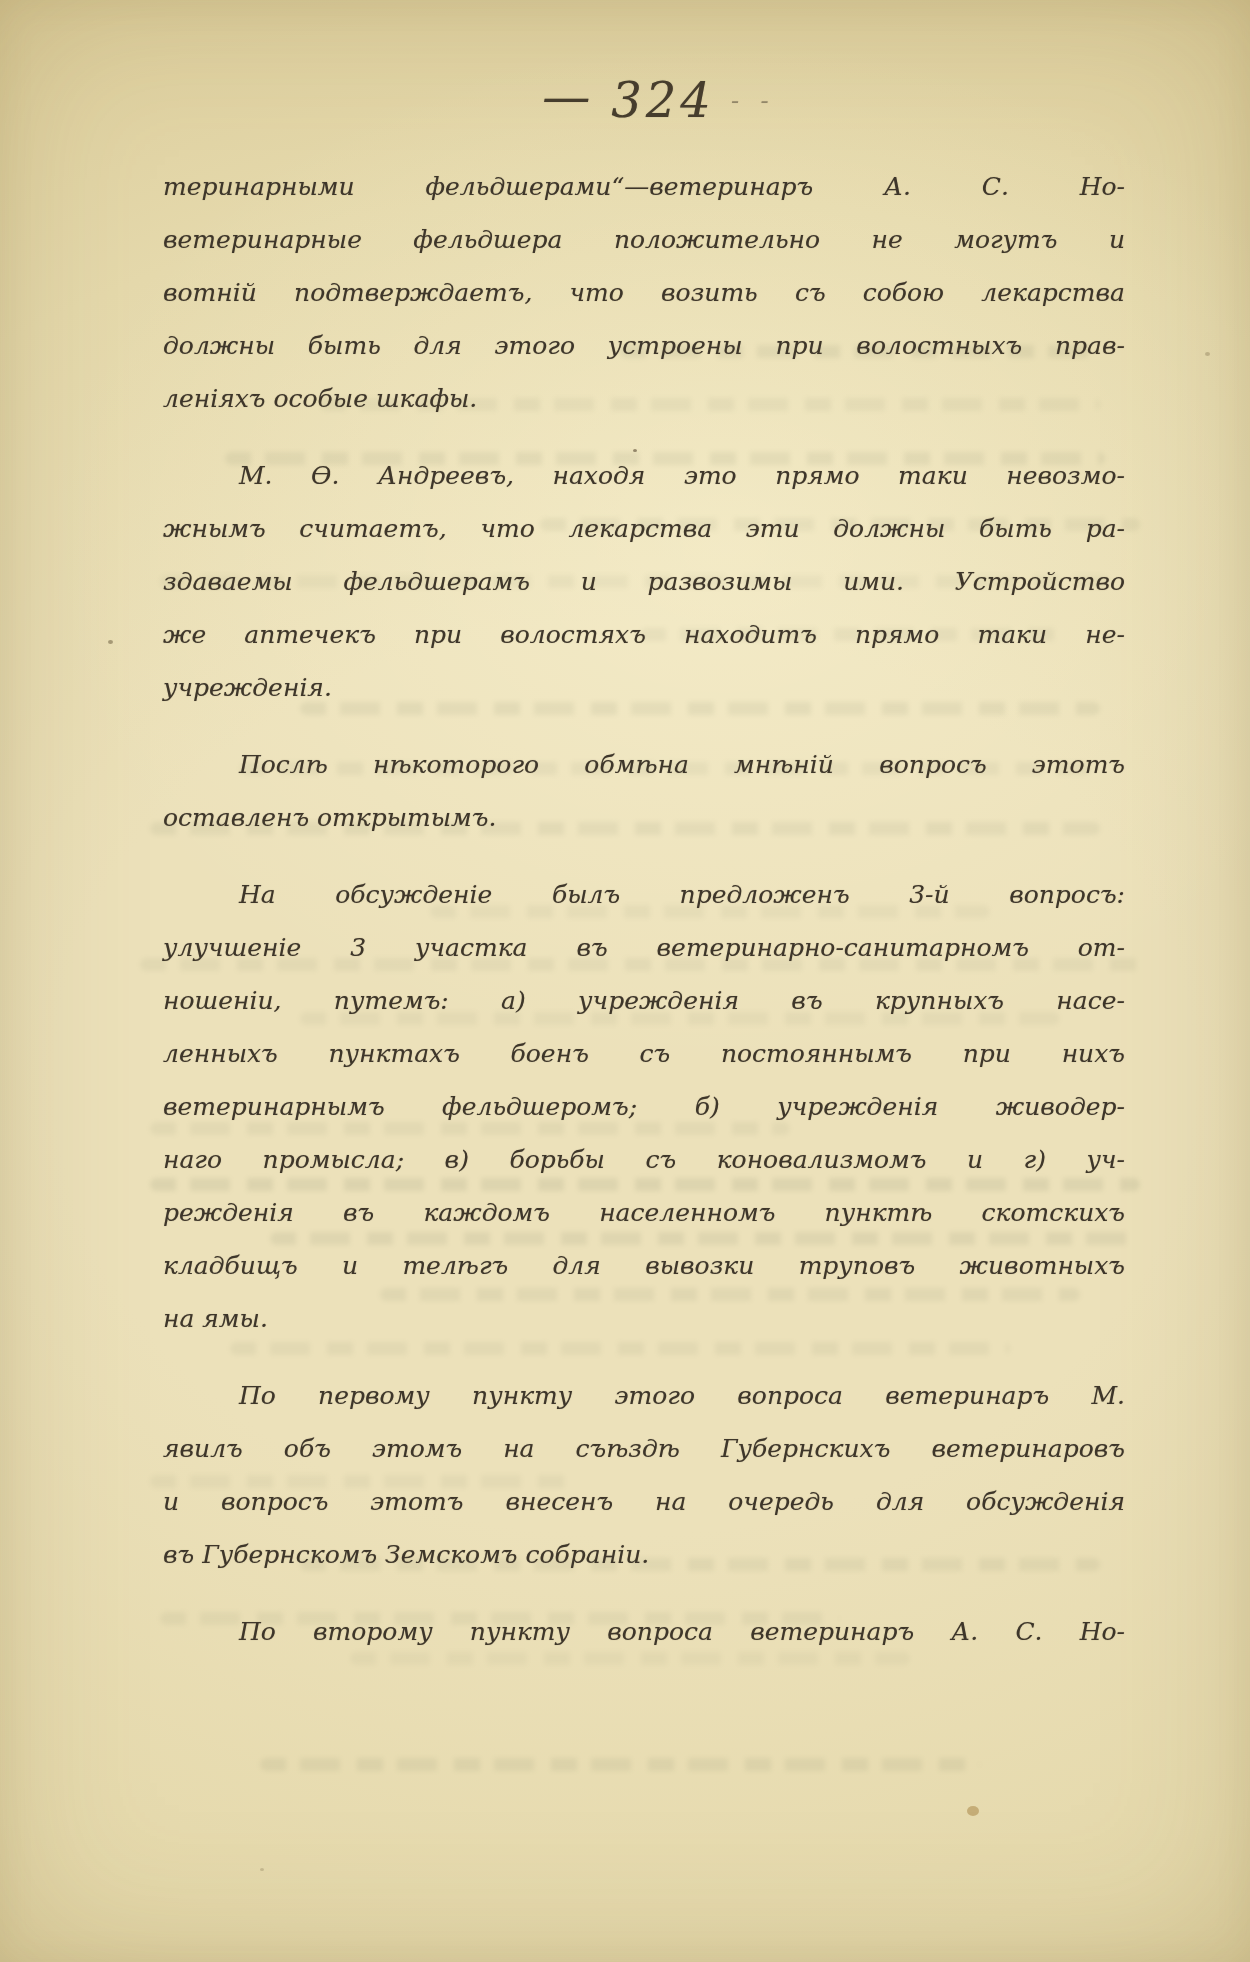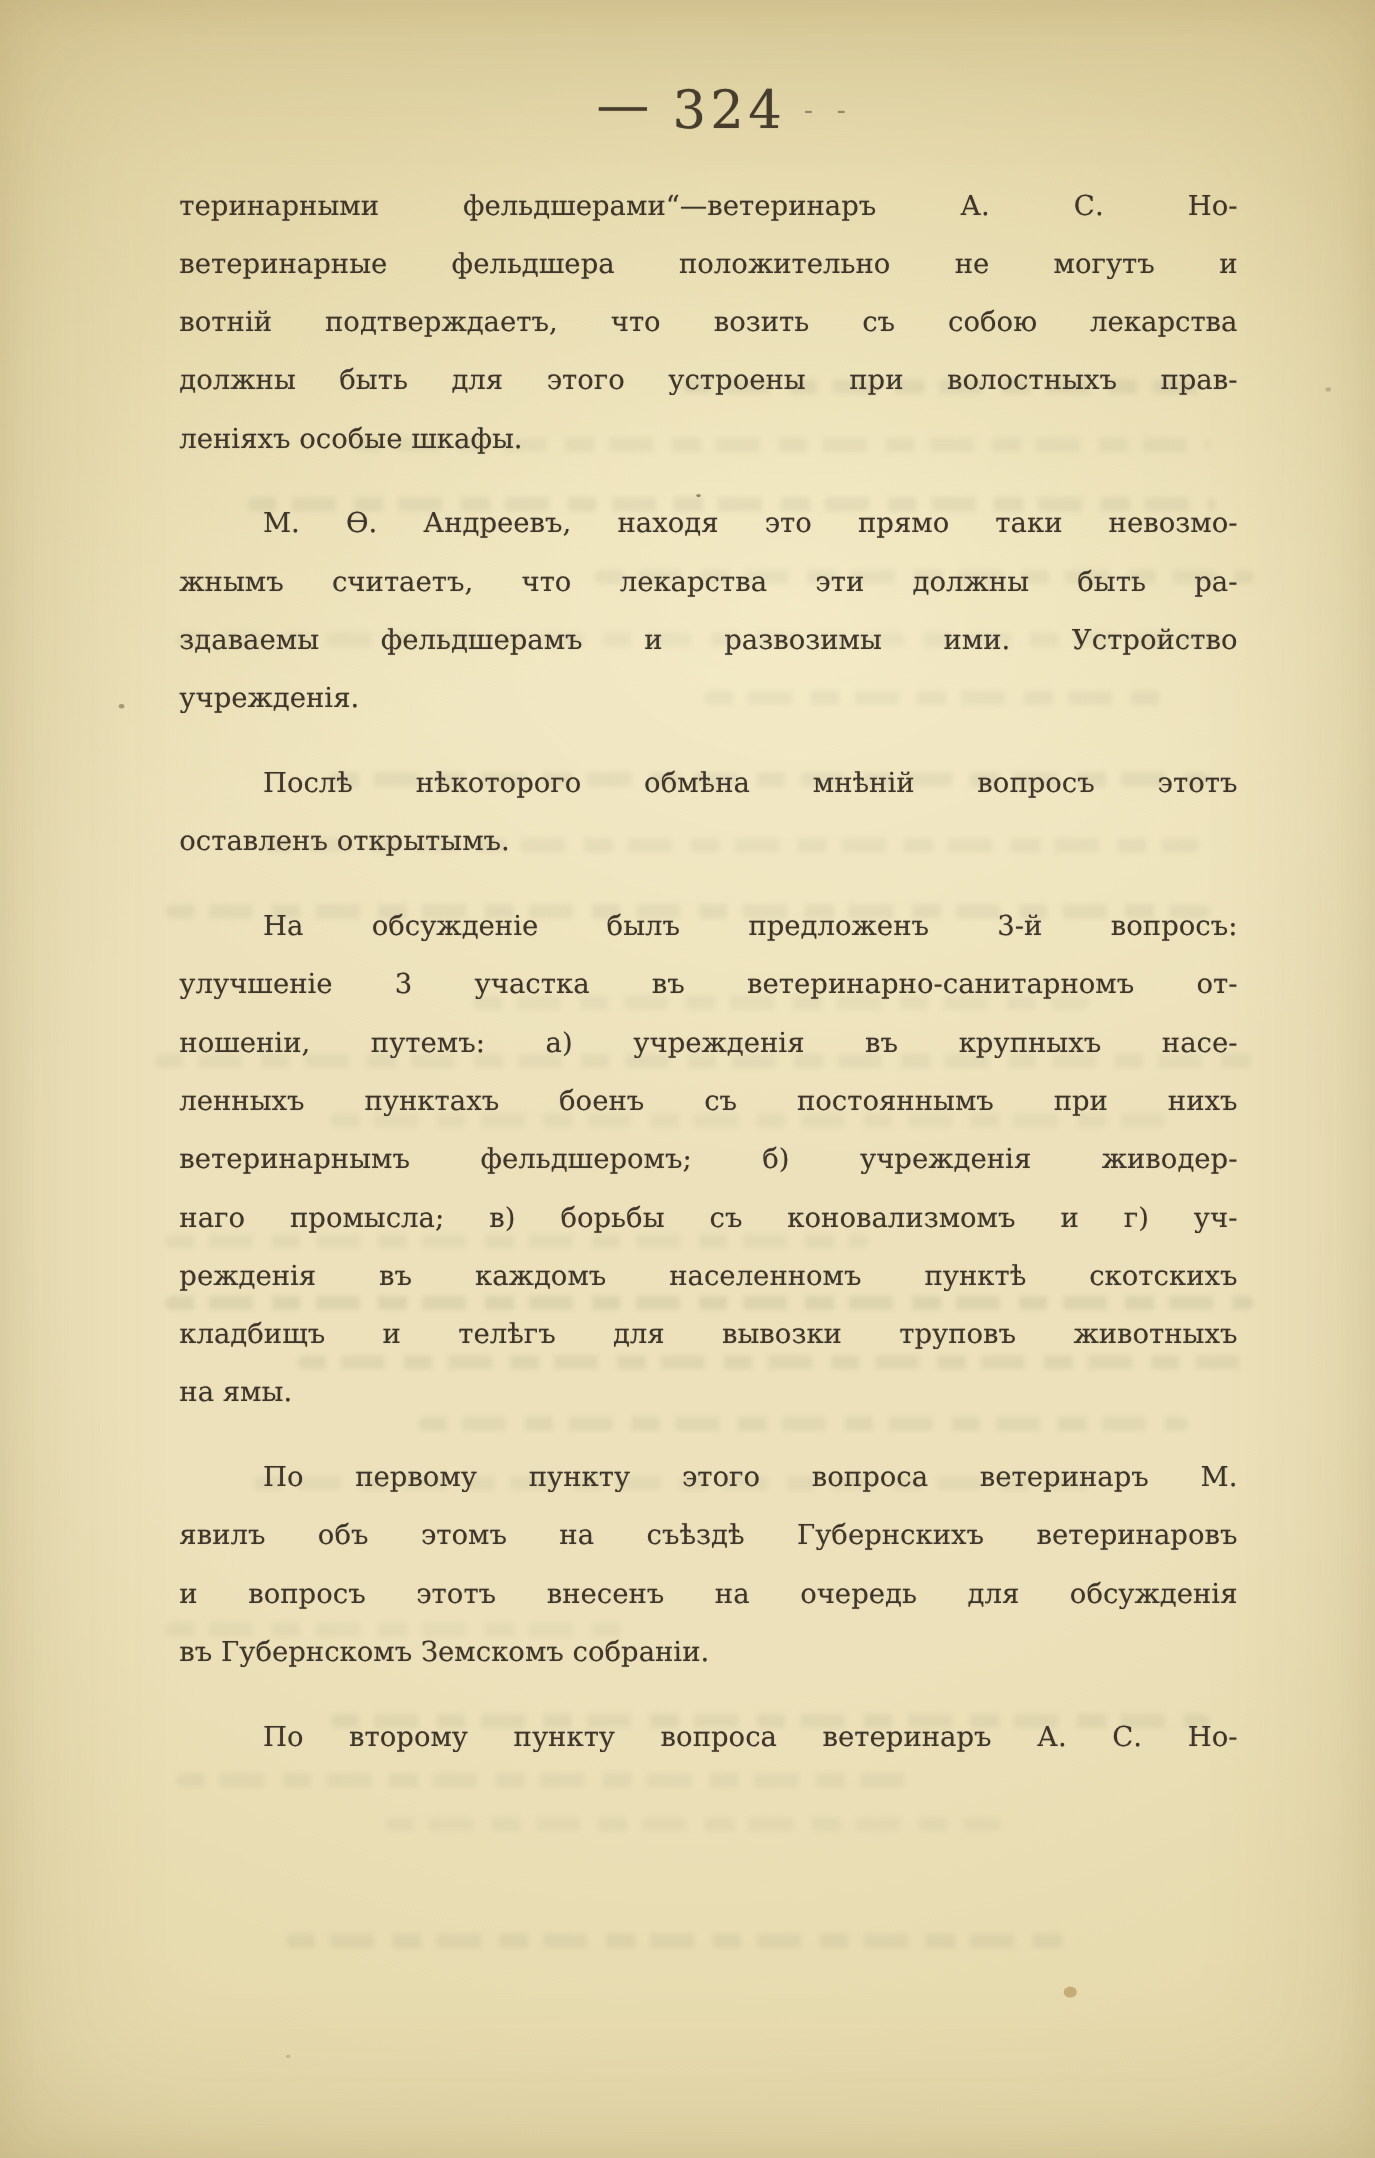--- a/index.html
+++ b/index.html
@@ -8,20 +8,21 @@
 
   .paper{
     position:relative;
     width:1250px;height:1962px;
     margin:0 auto;
     overflow:hidden;
     background:
       radial-gradient(ellipse 950px 720px at 58% 28%, rgba(255,249,218,0.40), rgba(255,249,218,0) 72%),
       radial-gradient(ellipse 1500px 1200px at 50% 55%, #ece1ba 38%, #e5d9ac 74%, #dccd9b 100%),
       #e8ddb2;
+    font-style: italic;
   }
   .paper::after{
     content:"";
     position:absolute;inset:0;
     box-shadow: inset 0 0 150px rgba(128,103,52,.22), inset 0 0 36px rgba(128,103,52,.10);
     pointer-events:none;
     z-index:5;
   }
 
   
@@ -93,20 +94,21 @@
         <div class="line">теринарными фельдшерами“—ветеринаръ А. С. Но-</div>
         <div class="line">ветеринарные фельдшера положительно не могутъ и</div>
         <div class="line">вотній подтверждаетъ, что возить съ собою лекарства</div>
         <div class="line">должны быть для этого устроены при волостныхъ прав-</div>
         <div class="line lastline">леніяхъ особые шкафы.</div>
       </div>
       <div class="para">
         <div class="line indent1">М. Ѳ. Андреевъ, находя это прямо таки невозмо-</div>
         <div class="line">жнымъ считаетъ, что лекарства эти должны быть ра-</div>
         <div class="line">здаваемы фельдшерамъ и развозимы ими. Устройство</div>
+        <div class="line">же аптечекъ при волостяхъ находитъ прямо таки не-</div>
         <div class="line lastline">учрежденія.</div>
       </div>
       <div class="para">
         <div class="line indent1">Послѣ нѣкоторого обмѣна мнѣній вопросъ этотъ</div>
         <div class="line lastline">оставленъ открытымъ.</div>
       </div>
       <div class="para">
         <div class="line indent1">На обсужденіе былъ предложенъ 3-й вопросъ:</div>
         <div class="line">улучшеніе 3 участка въ ветеринарно-санитарномъ от-</div>
         <div class="line">ношеніи, путемъ: а) учрежденія въ крупныхъ насе-</div>

